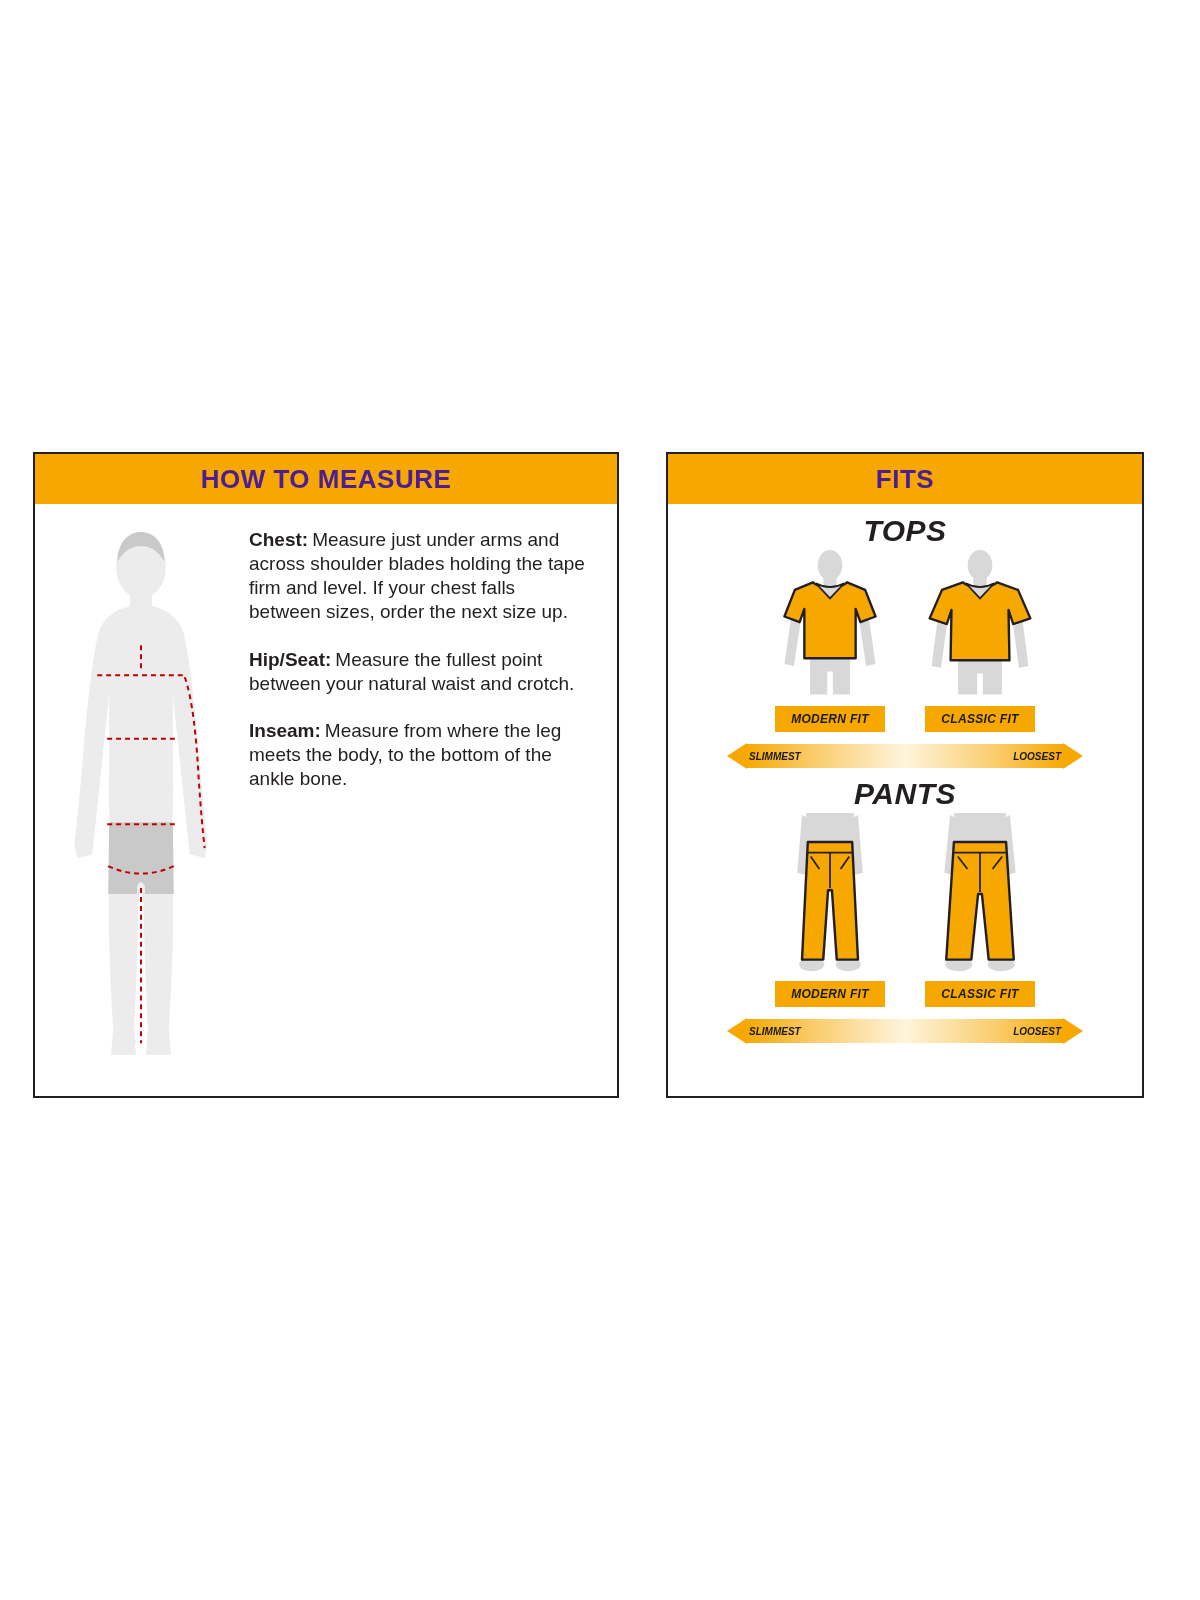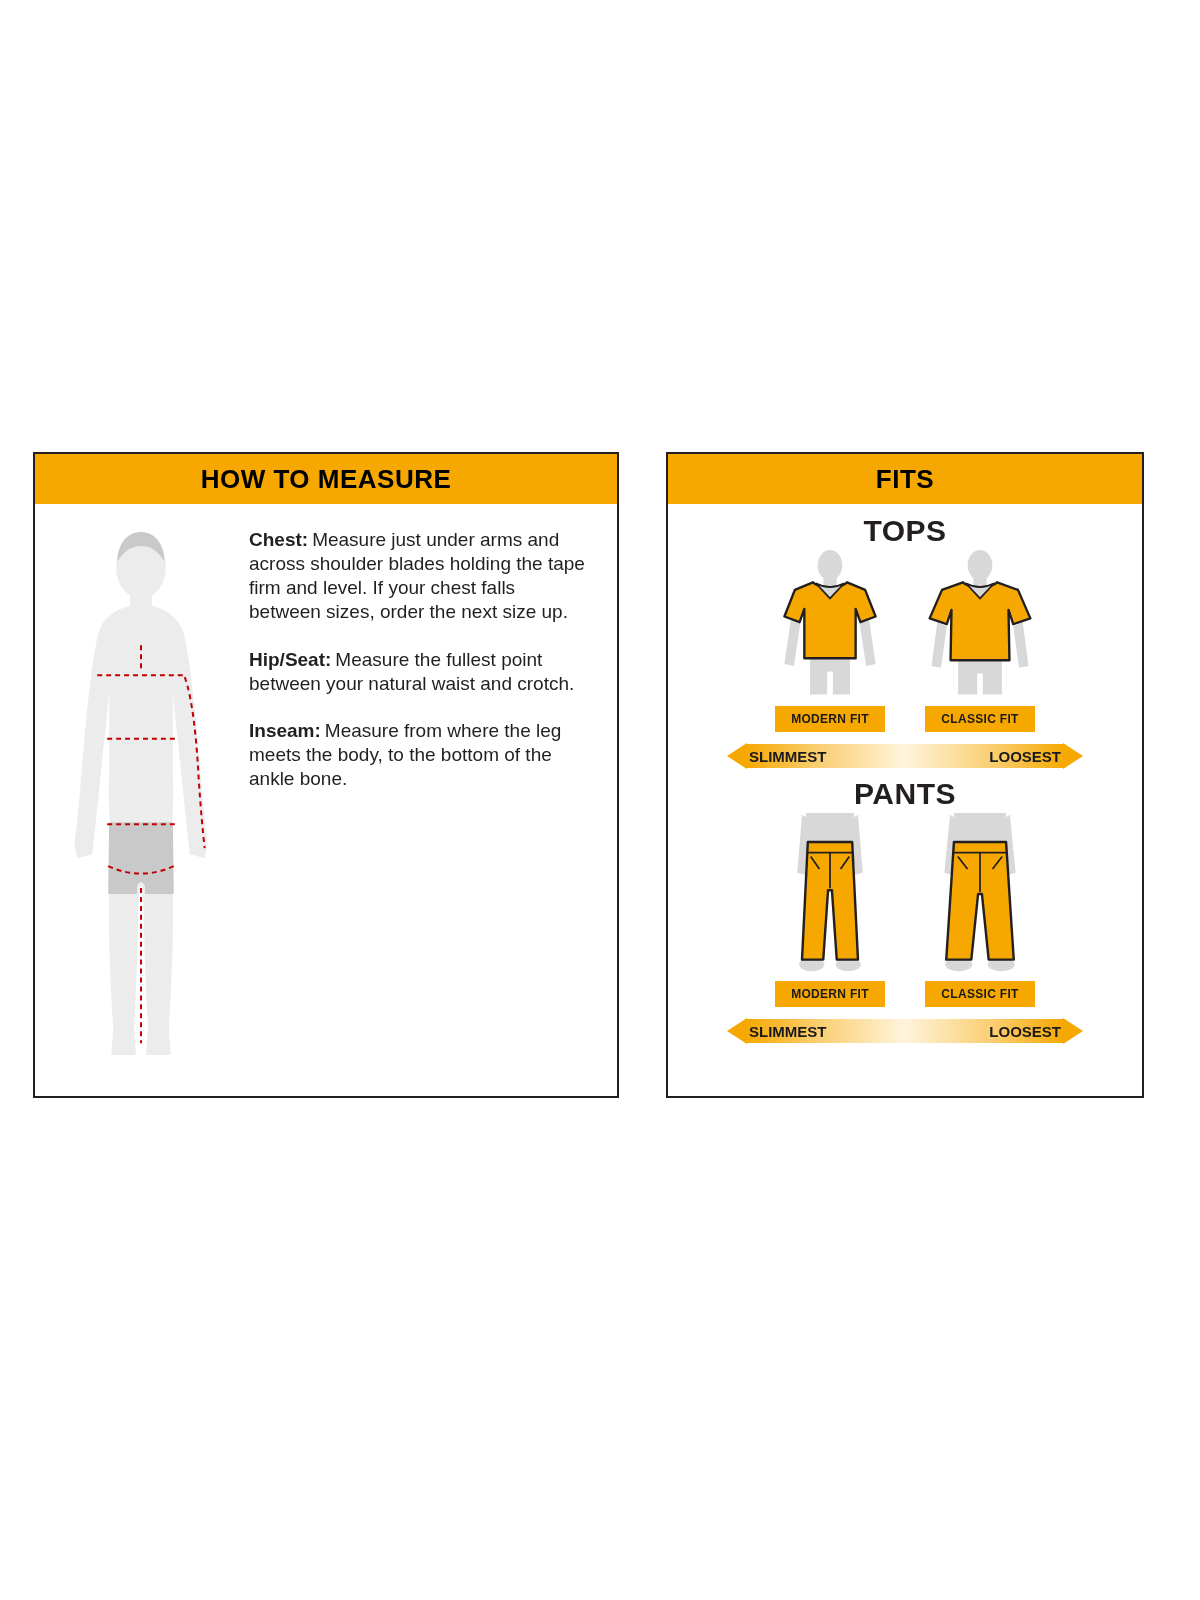--- a/index.html
+++ b/index.html
@@ -5,44 +5,44 @@
   * { margin:0; padding:0; box-sizing:border-box; }
   html,body { background:#ffffff; }
   body { font-family:"Liberation Sans", sans-serif; color:#231f20; }
   #canvas { position:relative; width:1200px; height:1600px; background:#ffffff; overflow:hidden; }
 
   .panel { position:absolute; border:2px solid #231f20; background:#ffffff; }
   #how-to-measure-panel { left:33px; top:452px; width:586px; height:646px; }
   #fits-panel { left:666px; top:452px; width:478px; height:646px; }
 
   .panel-header { height:50px; background:#F6A800; display:flex; align-items:center; justify-content:center;
-                  font-size:26px; font-weight:700; letter-spacing:0.5px; color:#000000; }
+                  font-size:26px; font-weight:700; letter-spacing:0.5px; color:#4c1d95; }
 
   
   .htm-body { position:relative; display:flex; height:580px; padding:24px 22px 18px 16px; }
   .figure-col { width:186px; flex:0 0 auto; }
   .text-col { flex:1; padding-left:12px; }
   .measure-item { font-size:19px; line-height:1.27; margin-bottom:23px; max-width:336px; }
   .measure-item strong { font-weight:700; margin-right:4px; }
   .footnote { position:absolute; left:180px; bottom:20px; width:392px; font-size:17px; font-weight:700; }
 
   
-  .fits-body { display:flex; flex-direction:column; align-items:center; padding:6px 10px 0 10px; }
+  .fits-body { display:flex; flex-direction:column; align-items:center; padding:6px 10px 0 10px;font-style:italic; }
   .section-heading { font-size:30px; font-weight:700; letter-spacing:0.5px; margin:4px 0 2px 0; }
   .figures-row { display:flex; align-items:flex-end; gap:20px; }
   .fit-figure { display:flex; flex-direction:column; align-items:center; }
   .fit-label { background:#F6A800; color:#1a1a1a; font-size:12px; font-weight:700; letter-spacing:0.3px;
                padding:6px 16px; margin-top:4px; white-space:nowrap; }
   .scale-arrow { position:relative; width:356px; height:26px; margin:11px auto 4px auto; }
   .arrow-bar { position:absolute; left:18px; right:18px; top:1px; bottom:1px;
                background:linear-gradient(90deg,#F6A800 0%,#FACD6E 22%,#FFF4DC 50%,#FACD6E 78%,#F6A800 100%); }
   .arrow-head { position:absolute; top:0; width:0; height:0; border-top:13px solid transparent; border-bottom:13px solid transparent; }
   .arrow-head.left  { left:0;  border-right:20px solid #F6A800; }
   .arrow-head.right { right:0; border-left:20px solid #F6A800; }
-  .scale-label { position:absolute; top:50%; transform:translateY(-50%); font-size:15px; font-weight:700; color:#1a1a1a; }
+  .scale-label { position:absolute; top:50%; transform:translateY(-50%); font-size:10px; font-weight:700; color:#1a1a1a; }
   .scale-label.left { left:22px; }
   .scale-label.right { right:22px; }
 </style>
 </head>
 <body>
 
 <div id="canvas">
 
   <div class="panel" id="how-to-measure-panel">
     <div class="panel-header">HOW TO MEASURE</div>

